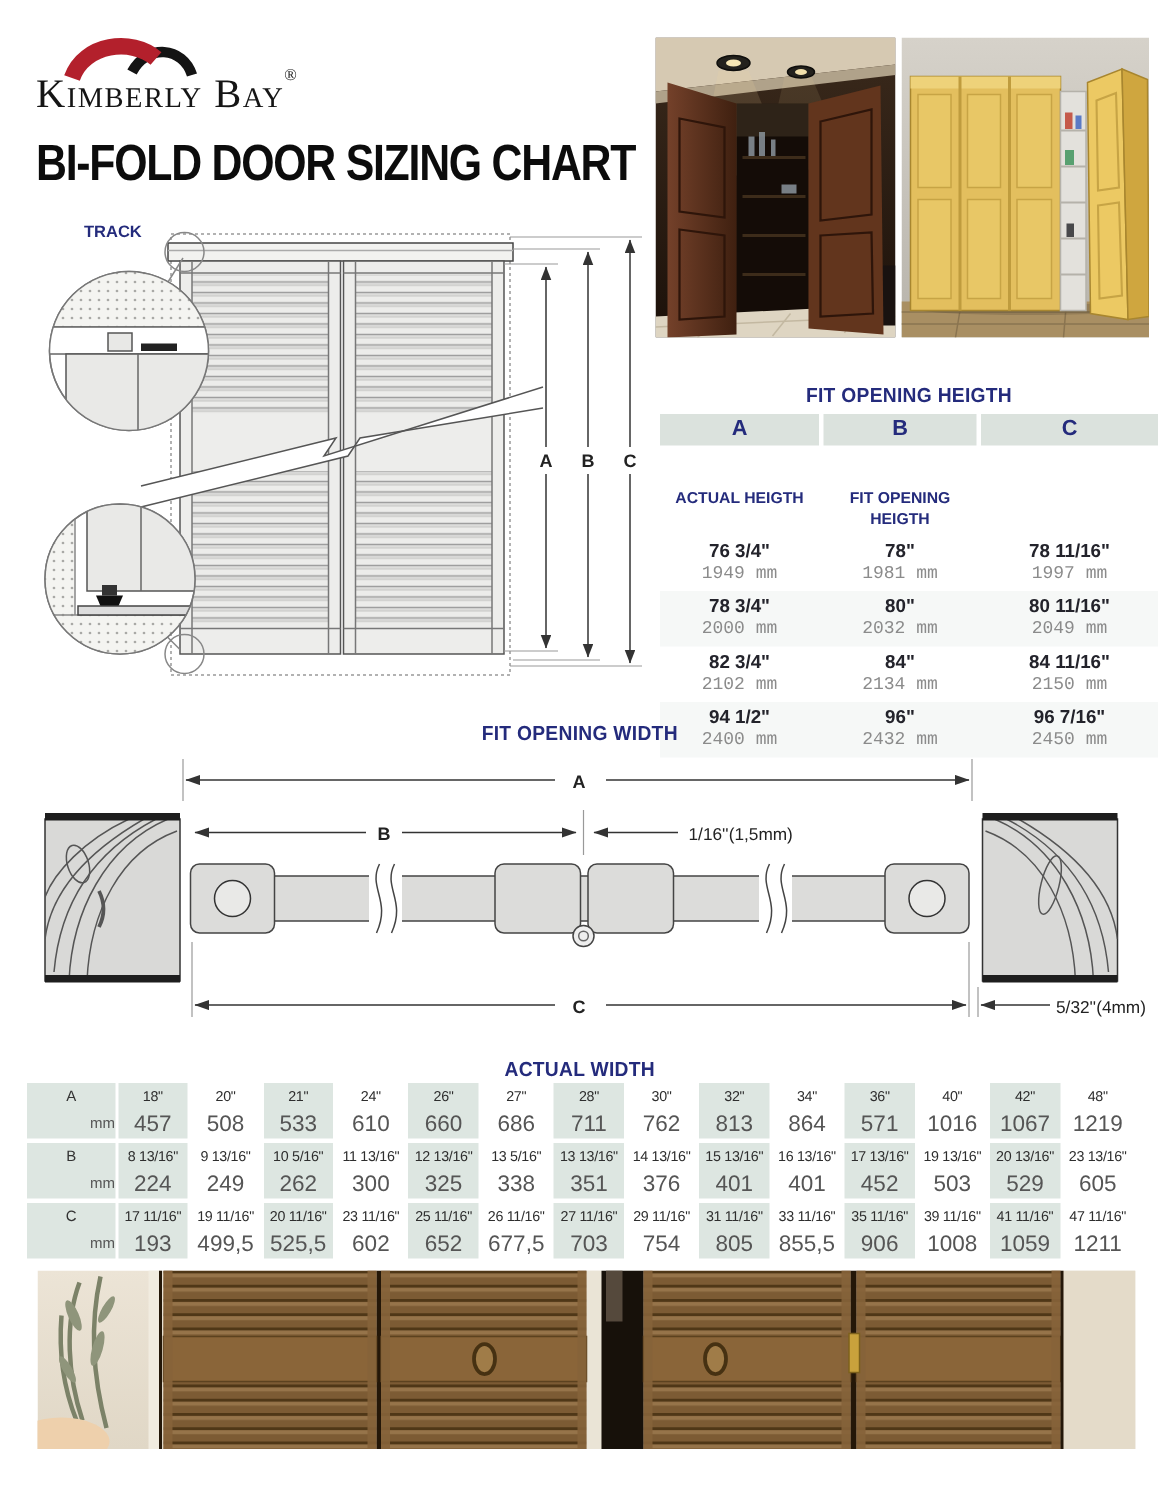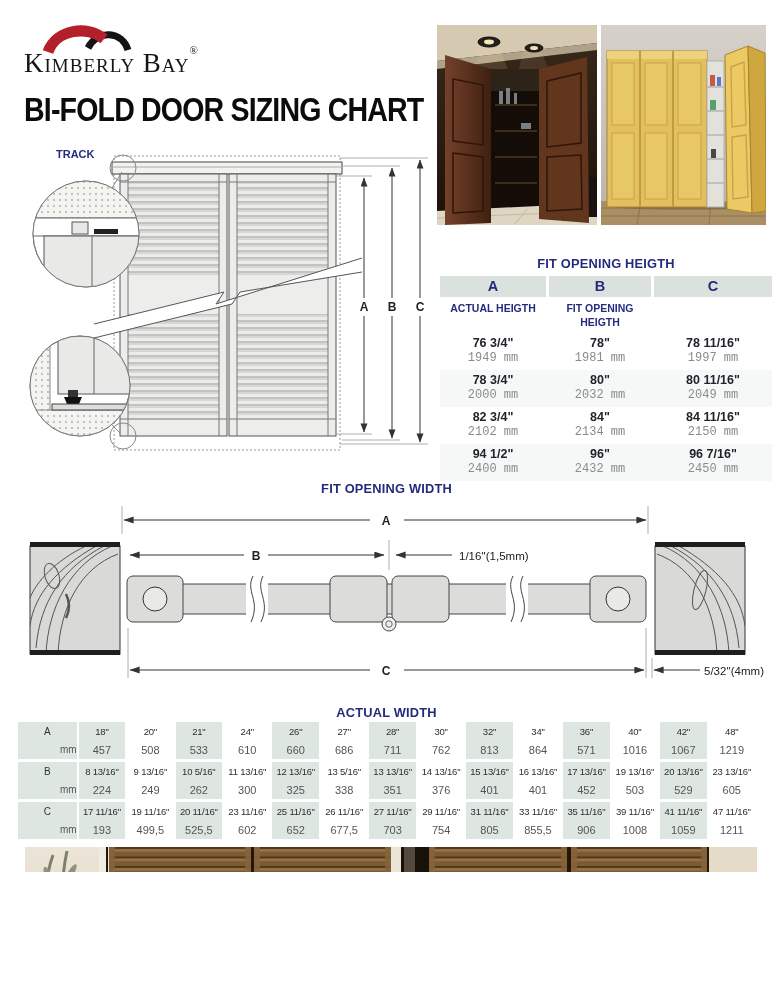--- a/index.html
+++ b/index.html
@@ -1,50 +1,50 @@
 <!DOCTYPE html>
 <html><head>
 <meta charset="utf-8">
 <style>
   html,body{margin:0;padding:0;background:#fff;}
-  .page{position:relative;width:773px;height:872px;background:#fff;overflow:hidden;
+  .page{position:relative;width:773px;height:1000px;background:#fff;overflow:hidden;
         font-family:"Liberation Sans","DejaVu Sans",sans-serif;}
   .abs{position:absolute;}
 
   
   .brand-text{font-family:"Liberation Serif","DejaVu Serif",serif;font-variant:small-caps;
               font-size:27px;color:#151515;letter-spacing:1px;}
   .brand-text sup{font-size:11px;vertical-align:18px;letter-spacing:0;}
   .page-title{font-size:34px;font-weight:bold;color:#0c0c0c;letter-spacing:-1px;
               transform:scaleX(.84);transform-origin:left center;white-space:nowrap;}
 
   .navy{color:#242b7c;}
   .sec-title{font-size:13.5px;font-weight:bold;letter-spacing:.2px;
              transform:scaleX(.95);transform-origin:center;white-space:nowrap;}
 
   
   .ht{width:332px;}
   .ht-head,.ht-sub,.ht-row{display:grid;grid-template-columns:106px 102px 118px;column-gap:3px;}
   .ht-head > div{background:#dbe2dd;height:21px;line-height:21px;text-align:center;
                  font-weight:bold;font-size:14.5px;}
   .ht-sub > div{text-align:center;font-weight:bold;font-size:10.5px;line-height:1.3;
-                padding:5px 2px 4px 2px;}
+                padding:5px 2px 4px 2px;margin-top:24px;}
   .ht-row > div{text-align:center;padding:3px 0 4px 0;}
   .ht-row:nth-child(even){background:#f6f8f7;}
   .ht-in{font-weight:bold;font-size:12.5px;color:#23232b;line-height:15px;}
   .ht-mm{font-size:12px;color:#8b8b8b;line-height:15px;font-family:Liberation Mono, monospace;}
 
   
   .wt{width:737px;}
   .wt-band{display:flex;column-gap:2px;margin-bottom:3px;}
   .wt-cell{flex:1 1 0;text-align:center;background:#fff;}
   .wt-cell.shade{background:#dde6e1;}
   .wt-label{flex:0 0 46px;}
   .wt-in{font-size:9.5px;color:#2e2e2e;line-height:19px;white-space:nowrap;letter-spacing:-.2px;}
-  .wt-mm{font-size:11px;color:#555;line-height:18px;}
+  .wt-mm{font-size:15px;color:#555;line-height:18px;}
   .wt-label .wt-in{font-size:10px;color:#333;}
   .wt-label .wt-mm{font-size:10px;margin-left:42px;}
 
   svg text{font-family:"Liberation Sans","DejaVu Sans",sans-serif;}
   .dimlab{font-size:12px;fill:#222;font-weight:bold;}
   .annot{font-size:11.5px;fill:#222;}
 </style>
 </head>
 <body>
 

